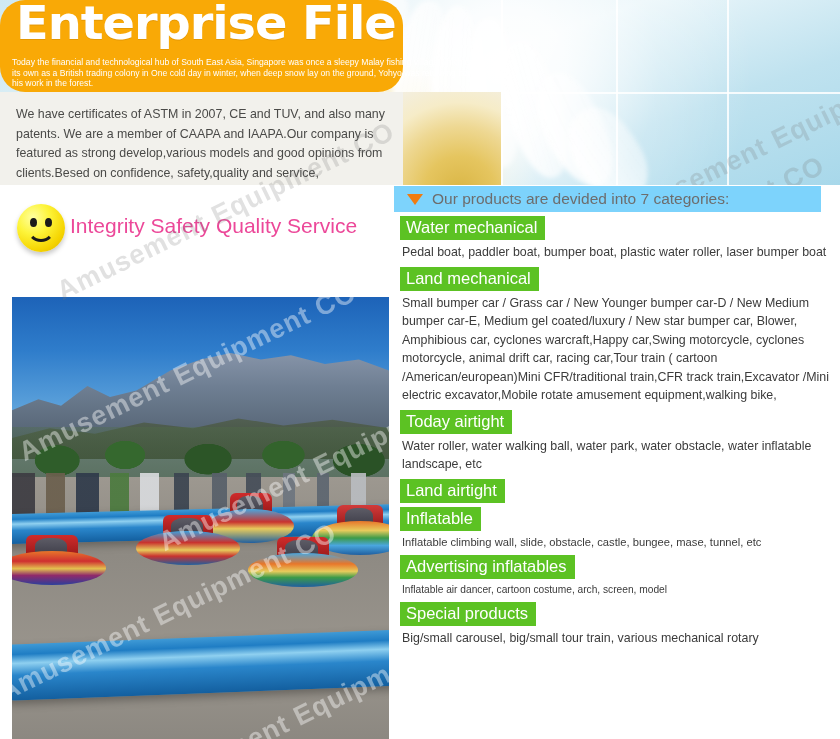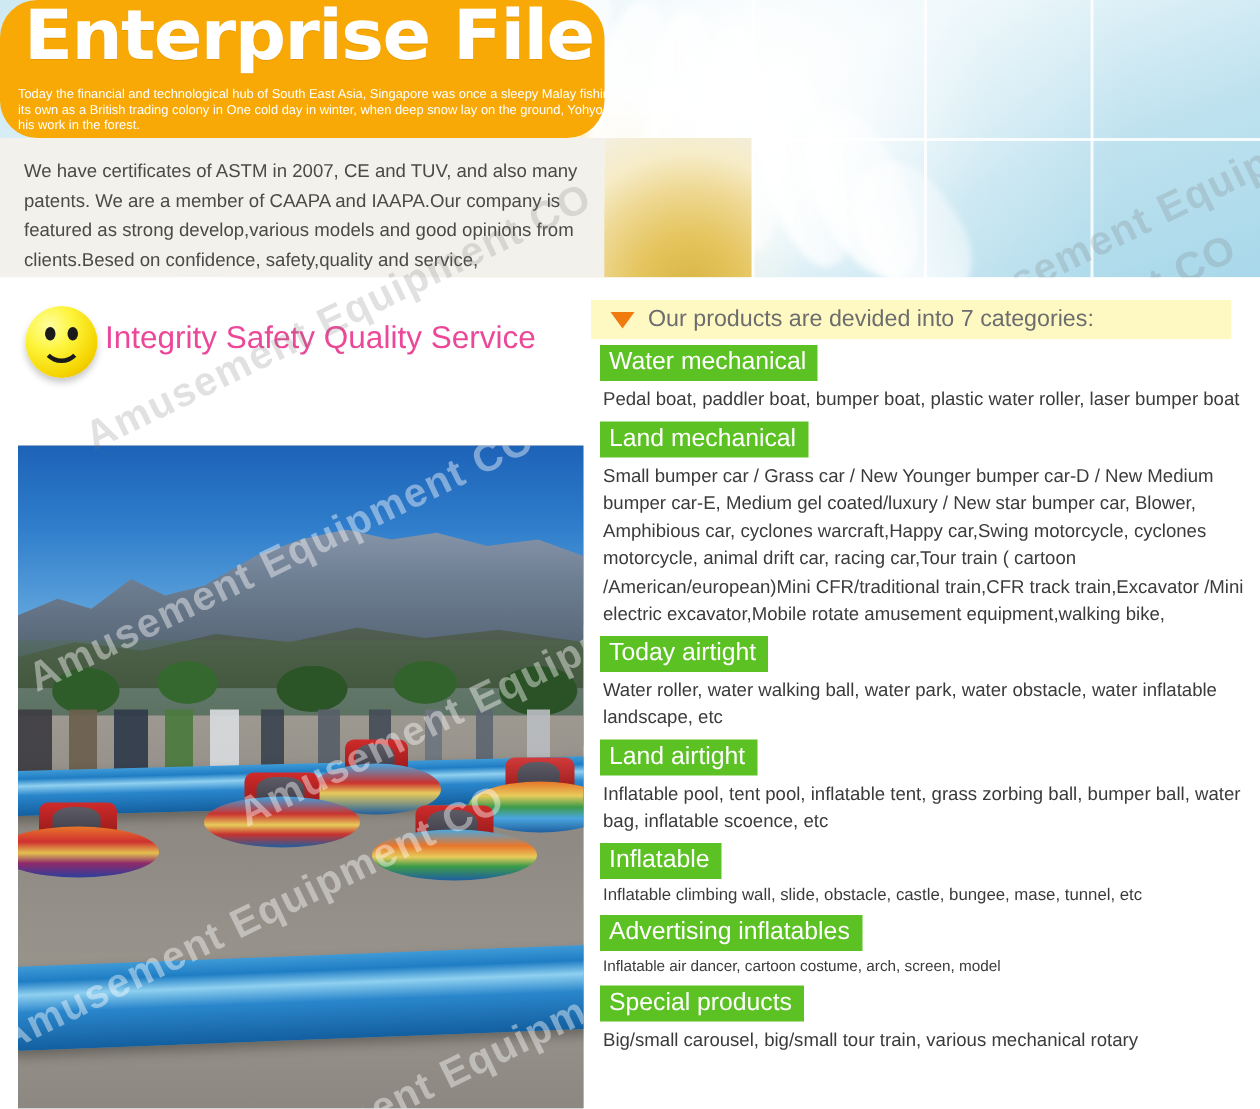--- a/index.html
+++ b/index.html
@@ -242,23 +242,23 @@
   .wm-dark { color: rgba(120,120,120,0.22); }
 
   
   #products {
     position: absolute; left: 394px; top: 185px;
     width: 446px; height: 554px;
     background: #ffffff;
   }
   #cat-head {
     position: relative;
-    margin: 15px 0 0 0;
+    margin: 1px 0 0 0;
     width: 427px; height: 26px;
-    background: #fef9c3;
+    background: #7dd3fc;
     display: flex; align-items: center;
   }
   #cat-head .tri {
     width: 0; height: 0;
     margin: 0 9px 0 13px;
     border-left: 8px solid transparent;
     border-right: 8px solid transparent;
     border-top: 11px solid #f07c10;
   }
   #cat-head .txt {
@@ -377,20 +377,20 @@
 
   <div id="products">
     <div id="cat-head">
       <span class="tri"></span>
       <span class="txt">Our products are devided into 7 categories:</span>
     </div>
     <div id="cat-list">
         <div><div class="cat-label">Water mechanical</div><div class="cat-body">Pedal boat, paddler boat, bumper boat, plastic water roller, laser bumper boat</div></div>
         <div><div class="cat-label">Land mechanical</div><div class="cat-body">Small bumper car / Grass car / New Younger  bumper car-D / New Medium bumper car-E, Medium gel coated/luxury / New star bumper car, Blower, Amphibious car, cyclones warcraft,Happy car,Swing motorcycle, cyclones motorcycle, animal drift car, racing car,Tour train ( cartoon /American/european)Mini CFR/traditional train,CFR track train,Excavator /Mini electric excavator,Mobile rotate amusement equipment,walking bike,</div></div>
         <div><div class="cat-label">Today airtight</div><div class="cat-body">Water roller, water walking ball, water park, water obstacle, water inflatable landscape, etc</div></div>
-        <div><div class="cat-label">Land airtight</div><div class="cat-body">Inflatable pool, tent pool, inflatable tent, grass zorbing ball, bumper ball, water bag, inflatable scoence, etc</div></div>
+        <div><div class="cat-label">Land airtight</div></div>
         <div><div class="cat-label">Inflatable</div><div class="cat-body sm">Inflatable climbing wall, slide, obstacle, castle, bungee, mase, tunnel, etc</div></div>
         <div><div class="cat-label">Advertising inflatables</div><div class="cat-body tiny">Inflatable air dancer, cartoon costume, arch, screen, model</div></div>
         <div><div class="cat-label">Special products</div><div class="cat-body">Big/small carousel, big/small tour train, various mechanical rotary</div></div>
       </div>
   </div>
 
 </div>
 
 </body></html>

